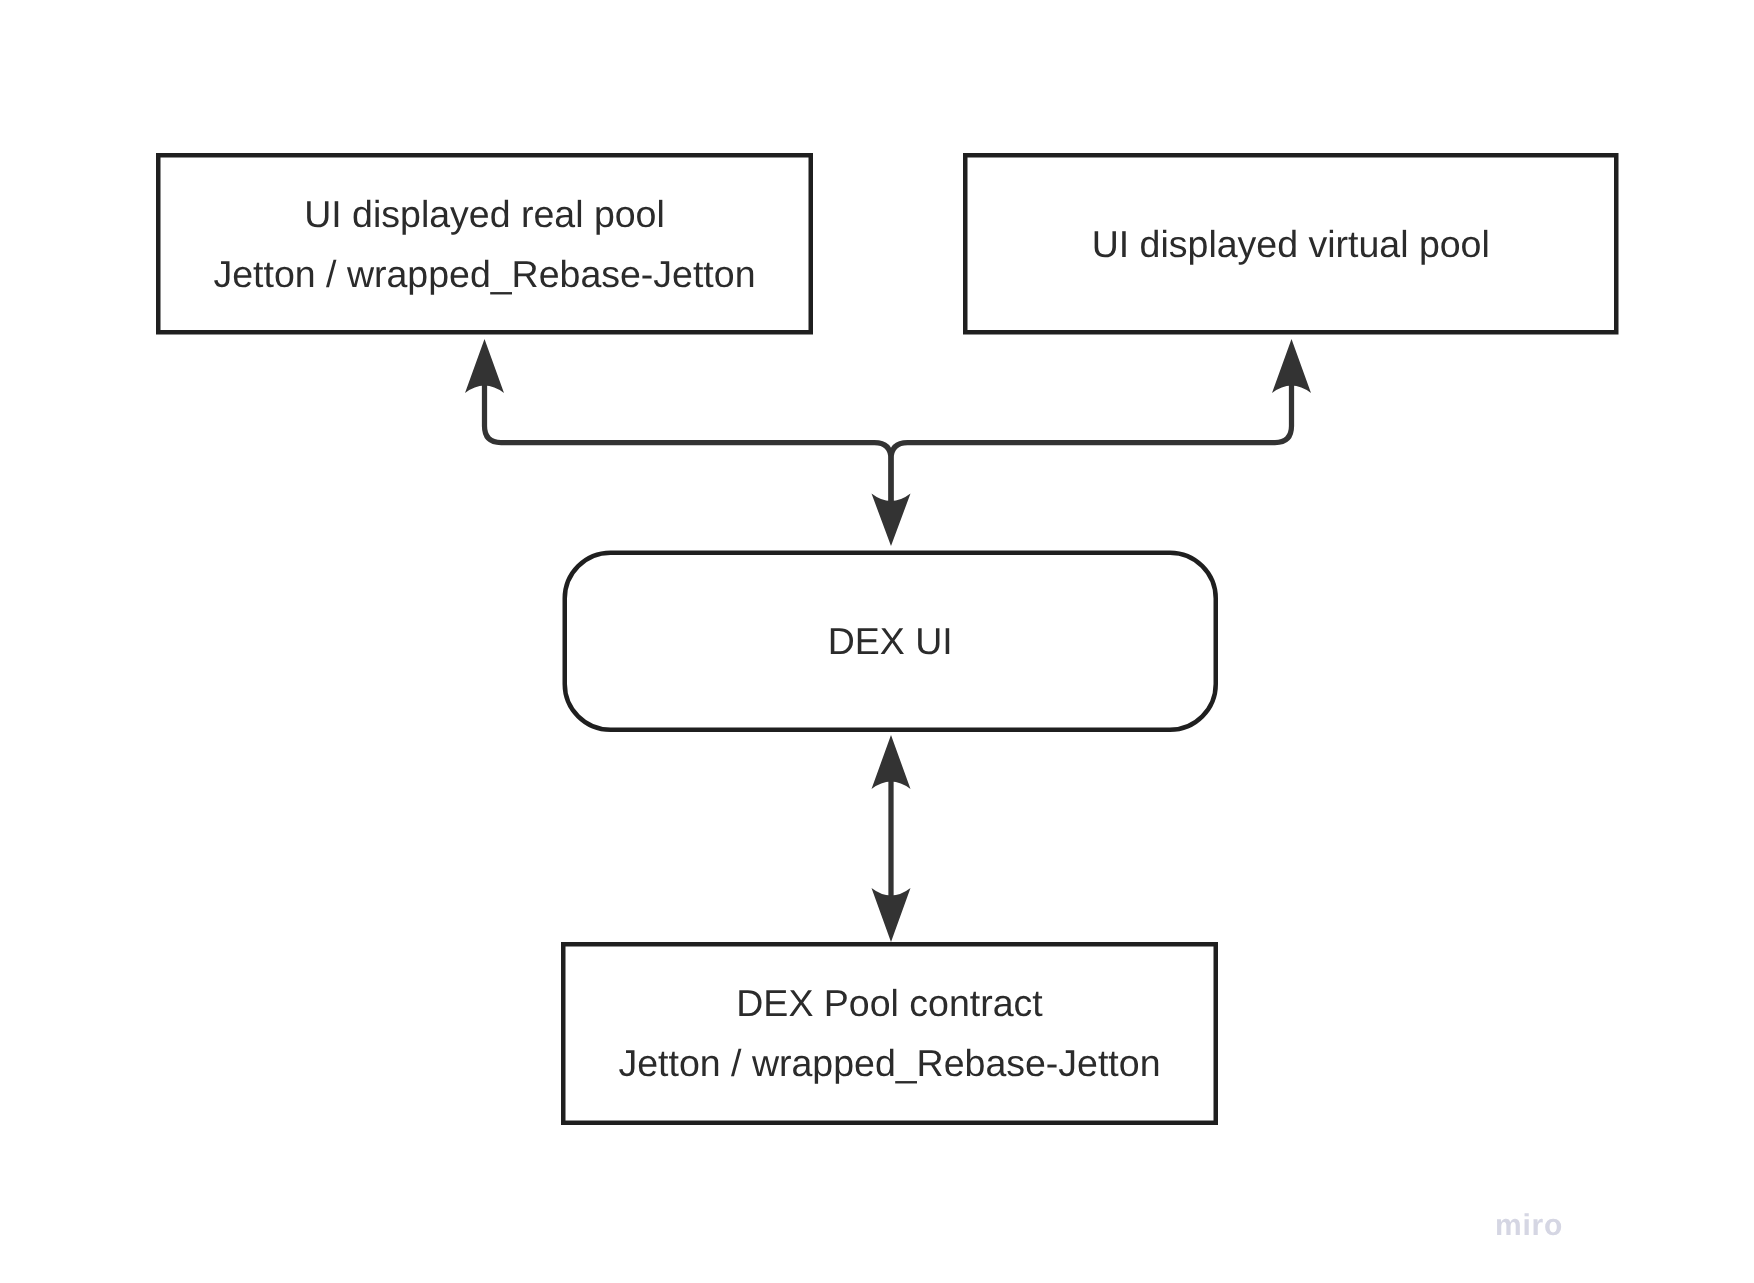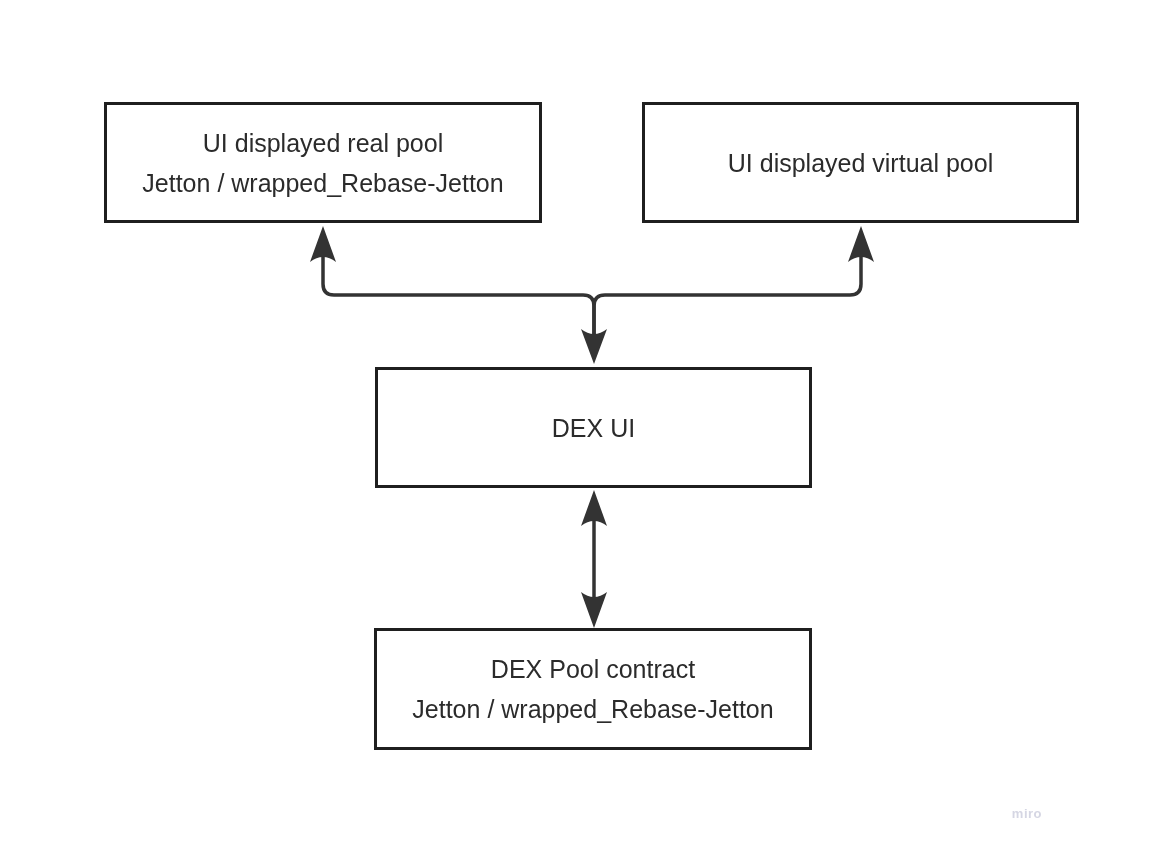--- a/index.html
+++ b/index.html
@@ -46,26 +46,26 @@
     align-items: center;
     justify-content: center;
     text-align: center;
     color: var(--text);
     font-size: 25px;
     line-height: 40px;
     white-space: nowrap;
   }
   .node-real-pool      { left: 104px; top: 102px; width: 438px; height: 121px; }
   .node-virtual-pool   { left: 642px; top: 102px; width: 437px; height: 121px; }
-  .node-dex-ui         { left: 375px; top: 367px; width: 437px; height: 121px; }
+  .node-dex-ui         { left: 375px; top: 367px; width: 437px; height: 121px; border-radius: 32px; }
   .node-dex-pool       { left: 374px; top: 628px; width: 438px; height: 122px; align-items: center; }
   .watermark {
     position: absolute;
     right: 26px; top: 806px;
-    font-size: 13px;
+    font-size: 20px;
     font-weight: 600;
     letter-spacing: 0.5px;
     color: var(--watermark);
     text-decoration: none;
     cursor: pointer;
   }
 </style>
 </head>
 <body>
 

